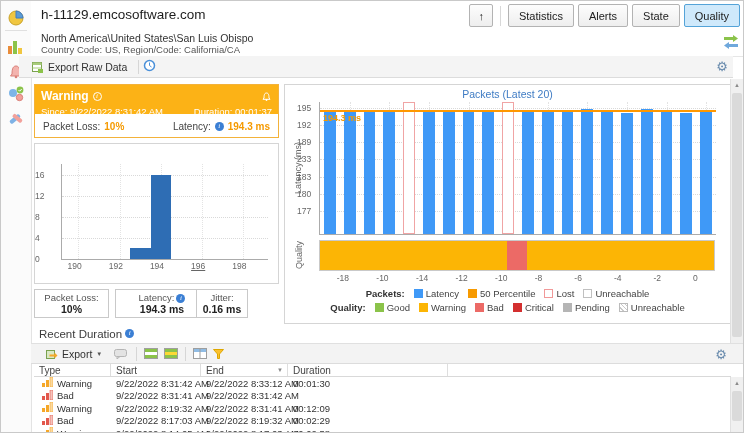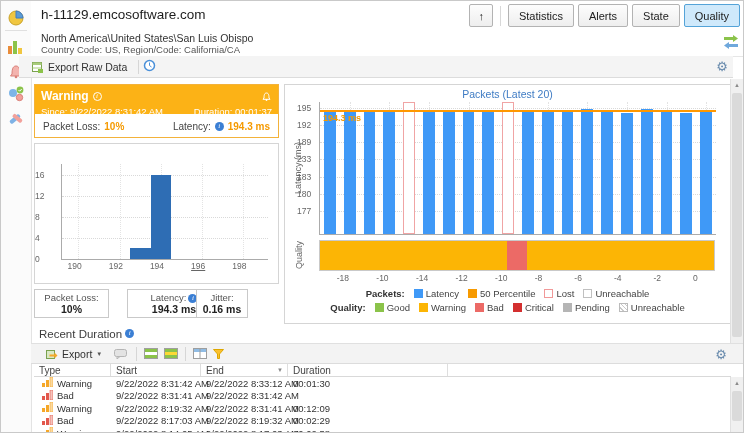--- a/index.html
+++ b/index.html
@@ -518,21 +518,21 @@
   </div>
   <div class="sbar" style="right:0;top:376px;height:57px">
     <div class="sbtn" style="top:0">▲</div>
     <div class="sthumb" style="top:14px;height:30px"></div>
   </div>
 
 <div class="statbox" style="left: 33px; width: 75px;">
       <div class="sb-label"><span>Packet Loss:</span></div>
       <div class="sb-value">10%</div>
     </div>
-    <div class="statbox" style="left: 126px; width: 94px;">
+    <div class="statbox" style="left: 114px; width: 94px;">
       <div class="sb-label"><span>Latency:</span><span class="info" style="margin-left: 2px;">i</span></div>
       <div class="sb-value">194.3 ms</div>
     </div>
     <div class="statbox" style="left: 195px; width: 52px;">
       <div class="sb-label"><span>Jitter:</span></div>
       <div class="sb-value">0.16 ms</div>
     </div>
   </div>
 
 </body></html>

